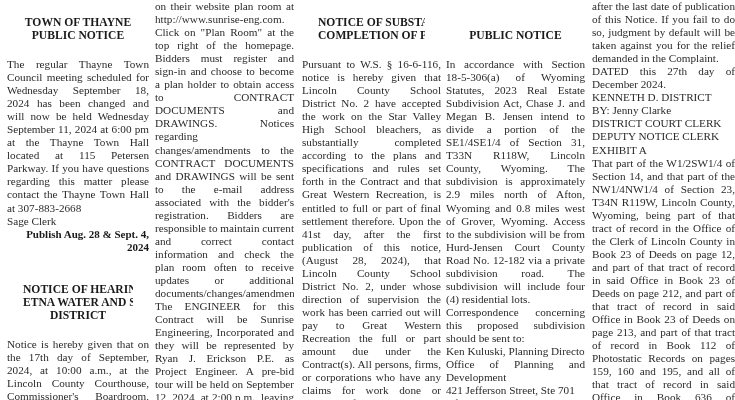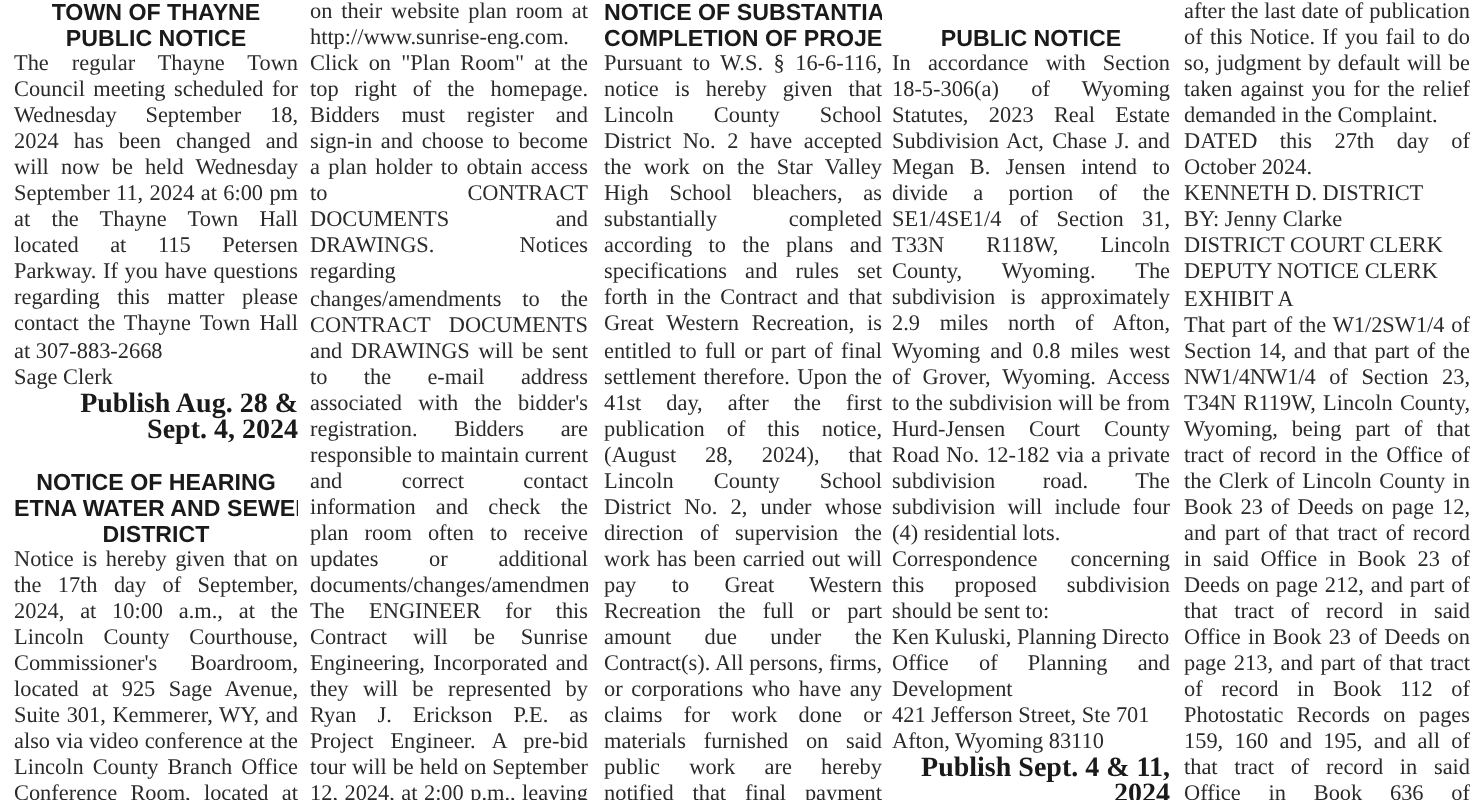--- a/index.html
+++ b/index.html
@@ -11,26 +11,26 @@
   .col {
     position: absolute; top: 0; height: 400px; overflow: hidden;
     font-size: 11.2px; line-height: 13.05px;
   }
   #c1 { left: 7px;   width: 142px; }
   #c2 { left: 155px; width: 139px; }
   #c3 { left: 302px; width: 139px; }
   #c4 { left: 446px; width: 139px; }
   #c5 { left: 592px; width: 143px; font-family: Liberation Serif, serif; }
   .head {
-    font-family: Liberation Sans, sans-serif;
+    font-family: Liberation Serif, serif;
     font-weight: bold; text-align: center; color: #1a1a1a;
-    font-size: 11.6px; line-height: 13px; margin: 0;
+    font-size: 11.6px; line-height: 13px; margin: 16px;
   }
   p { margin: 0; text-align: justify; }
-  .pub { font-weight: bold; text-align: right; color: #1a1a1a; font-size: 14px; }
+  .pub { font-weight: bold; text-align: right; color: #1a1a1a; font-size: 11px; }
   .gap { height: 13px; }
   .line { display: block; white-space: nowrap; overflow: hidden; }
 </style>
 </head>
 <body>
 
 <div class="col" id="c1">
   <div>
     <div class="head">
       <span class="line">TOWN OF THAYNE</span>
@@ -83,21 +83,21 @@
     <span class="line">Afton, Wyoming 83110</span>
     <p class="pub">Publish Sept. 4 &amp; 11, 2024</p>
   </div>
   <div class="gap"></div>
 
 </div>
 
 <div class="col" id="c5">
   <div>
     <p>after the last date of publication of this Notice. If you fail to do so, judgment by default will be taken against you for the relief demanded in the Complaint.</p>
-    <p>DATED this 27th day of October 2024.</p>
+    <p>DATED this 27th day of December 2024.</p>
     <span class="line">KENNETH D. DISTRICT</span>
     <span class="line">BY: Jenny Clarke</span>
     <span class="line">DISTRICT COURT CLERK</span>
     <span class="line">DEPUTY NOTICE CLERK</span>
     <span class="line">EXHIBIT A</span>
     <p>That part of the W1/2SW1/4 of Section 14, and that part of the NW1/4NW1/4 of Section 23, T34N R119W, Lincoln County, Wyoming, being part of that tract of record in the Office of the Clerk of Lincoln County in Book 23 of Deeds on page 12, and part of that tract of record in said Office in Book 23 of Deeds on page 212, and part of that tract of record in said Office in Book 23 of Deeds on page 213, and part of that tract of record in Book 112 of Photostatic Records on pages 159, 160 and 195, and all of that tract of record in said Office in Book 636 of Photostatic Records on page 793, described as follows:</p>
 
   </div>
 </div>
 

